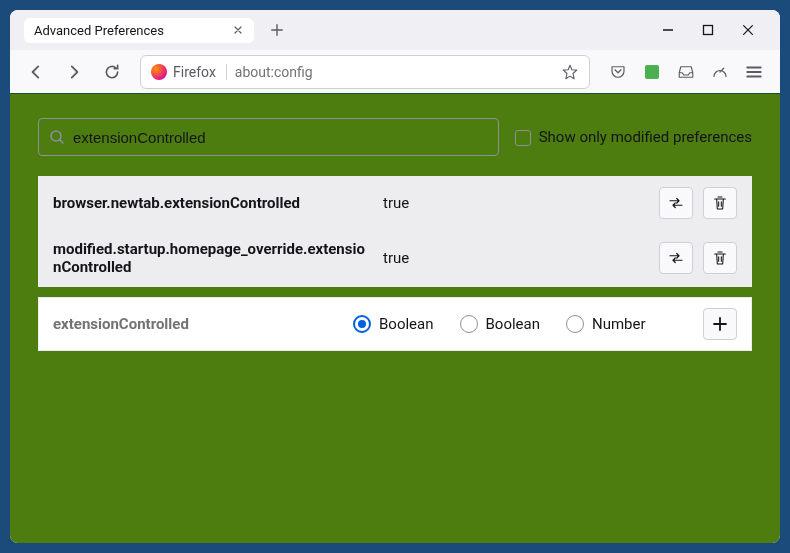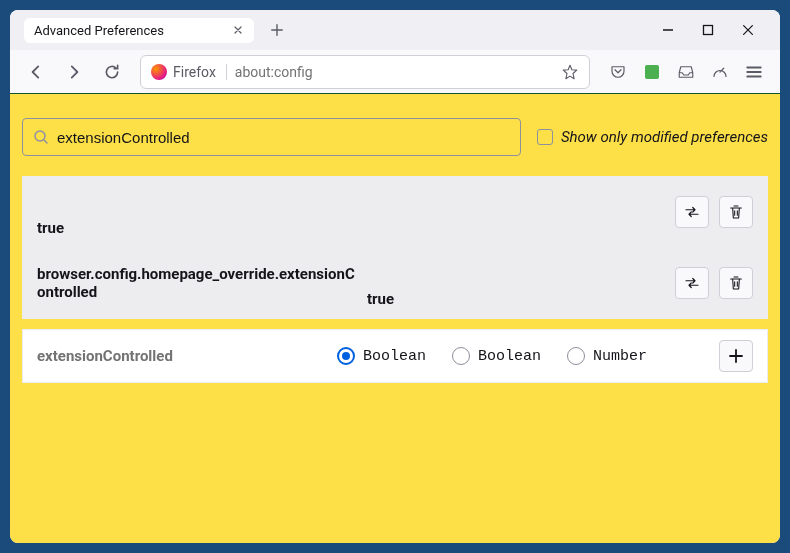--- a/index.html
+++ b/index.html
@@ -131,22 +131,22 @@
       padding: 0 6px;
     }
     .toolbar-icon {
       cursor: pointer;
       color: #5b5b66;
       display:flex;align-items:center;justify-content:center;
       width: 20px; height: 20px;
     }
     .content {
       flex: 1;
-      background: #fde047;
-      padding: 24px 12px;
+      background: #4d7c0f;
+      padding: 24px 28px;
       overflow: auto;
     }
     .search-row {
       display: flex;
       align-items: center;
       gap: 16px;
       margin-bottom: 20px;
     }
     .search-box {
       flex: 1;
@@ -162,24 +162,23 @@
     .search-input {
       border: none;
       outline: none;
       font-size: 15px;
       color: #15141a;
       flex: 1;
       background: transparent;
     }
     .checkbox-row {
       display: flex;
-      align-items: center;
+      align-items: flex-end;
       gap: 8px;
       cursor: pointer;
-      font-style: italic;
     }
     .chk {
       width: 16px; height: 16px;
       border: 1px solid #8f8f9d;
       border-radius: 3px;
     }
     .chk-label { font-size: 15px; color: #15141a; }
     .pref-list {
       border: 1px solid #ededf0;
       border-top: none;
@@ -198,21 +197,21 @@
       color: #15141a;
       word-break: break-word;
       padding-right: 10px;
     }
     .pref-row.mod .pref-name { font-weight: 700; }
     .pref-value {
       flex: 1;
       font-size: 15px;
       color: #15141a;
     }
-    .pref-row.mod .pref-value { font-weight: 700; margin-top: 32px; }
+    .pref-row.mod .pref-value { font-weight: 400; }
     .row-actions {
       display: flex;
       gap: 10px;
     }
     .row-btn {
       width: 34px; height: 32px;
       border: 1px solid #cfcfd8;
       border-radius: 4px;
       background: #f9f9fb;
       display: flex;
@@ -225,21 +224,20 @@
       display: flex;
       gap: 26px;
       align-items: center;
       flex: 1;
     }
     .radio-opt {
       display: flex;
       align-items: center;
       gap: 8px;
       cursor: pointer;
-      font-family: Liberation Mono, monospace;
     }
     .radio-ring {
       width: 18px; height: 18px;
       border: 1px solid #8f8f9d;
       border-radius: 50%;
       display: flex;
       align-items: center;
       justify-content: center;
     }
     .radio-ring.sel {
@@ -369,37 +367,38 @@
         <input class="search-input" type="text" value="extensionControlled" style="">
       </div>
       <label class="checkbox-row">
         <span class="chk"></span>
         <span class="chk-label">Show only modified preferences</span>
       </label>
     </div>
 
     <div class="pref-list">
       <div class="pref-row mod">
+        <div class="pref-name">browser.newtab.extensionControlled</div>
         <div class="pref-value">true</div>
         <div class="row-actions">
           <div class="row-btn">
             <svg width="18" height="18" viewBox="0 0 24 24">
                 <path d="M4 9 H16 M16 9 L13 6 M16 9 L13 12 M20 15 H8 M8 15 L11 12 M8 15 L11 18" stroke="currentColor" stroke-width="1.6" fill="none" stroke-linecap="round" stroke-linejoin="round"></path>
               </svg>
           </div>
           <div class="row-btn">
             <svg width="16" height="16" viewBox="0 0 24 24">
                 <path d="M4 6 H20 M9 3 H15 M7 6 L8 21 H16 L17 6 M10 10 V17 M14 10 V17" stroke="currentColor" stroke-width="1.6" fill="none" stroke-linecap="round" stroke-linejoin="round"></path>
               </svg>
           </div>
         </div>
       </div>
 
       <div class="pref-row mod">
-        <div class="pref-name">browser.config.homepage_override.extensionControlled</div>
+        <div class="pref-name">modified.startup.homepage_override.extensionControlled</div>
         <div class="pref-value">true</div>
         <div class="row-actions">
           <div class="row-btn">
             <svg width="18" height="18" viewBox="0 0 24 24">
                 <path d="M4 9 H16 M16 9 L13 6 M16 9 L13 12 M20 15 H8 M8 15 L11 12 M8 15 L11 18" stroke="currentColor" stroke-width="1.6" fill="none" stroke-linecap="round" stroke-linejoin="round"></path>
               </svg>
           </div>
           <div class="row-btn">
             <svg width="16" height="16" viewBox="0 0 24 24">
                 <path d="M4 6 H20 M9 3 H15 M7 6 L8 21 H16 L17 6 M10 10 V17 M14 10 V17" stroke="currentColor" stroke-width="1.6" fill="none" stroke-linecap="round" stroke-linejoin="round"></path>

